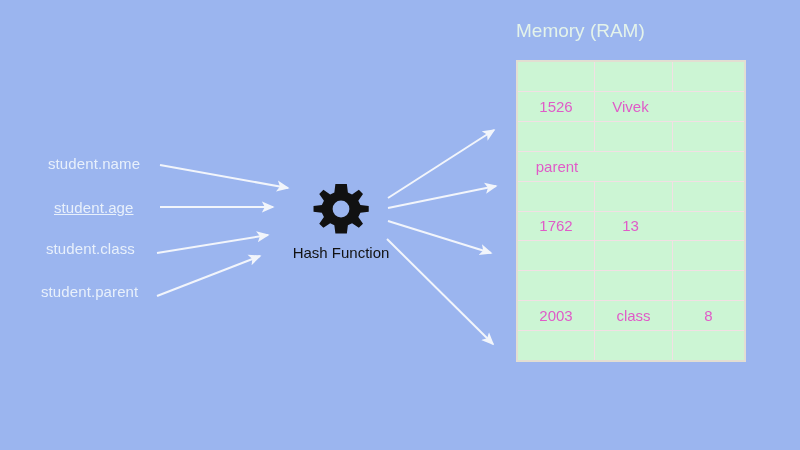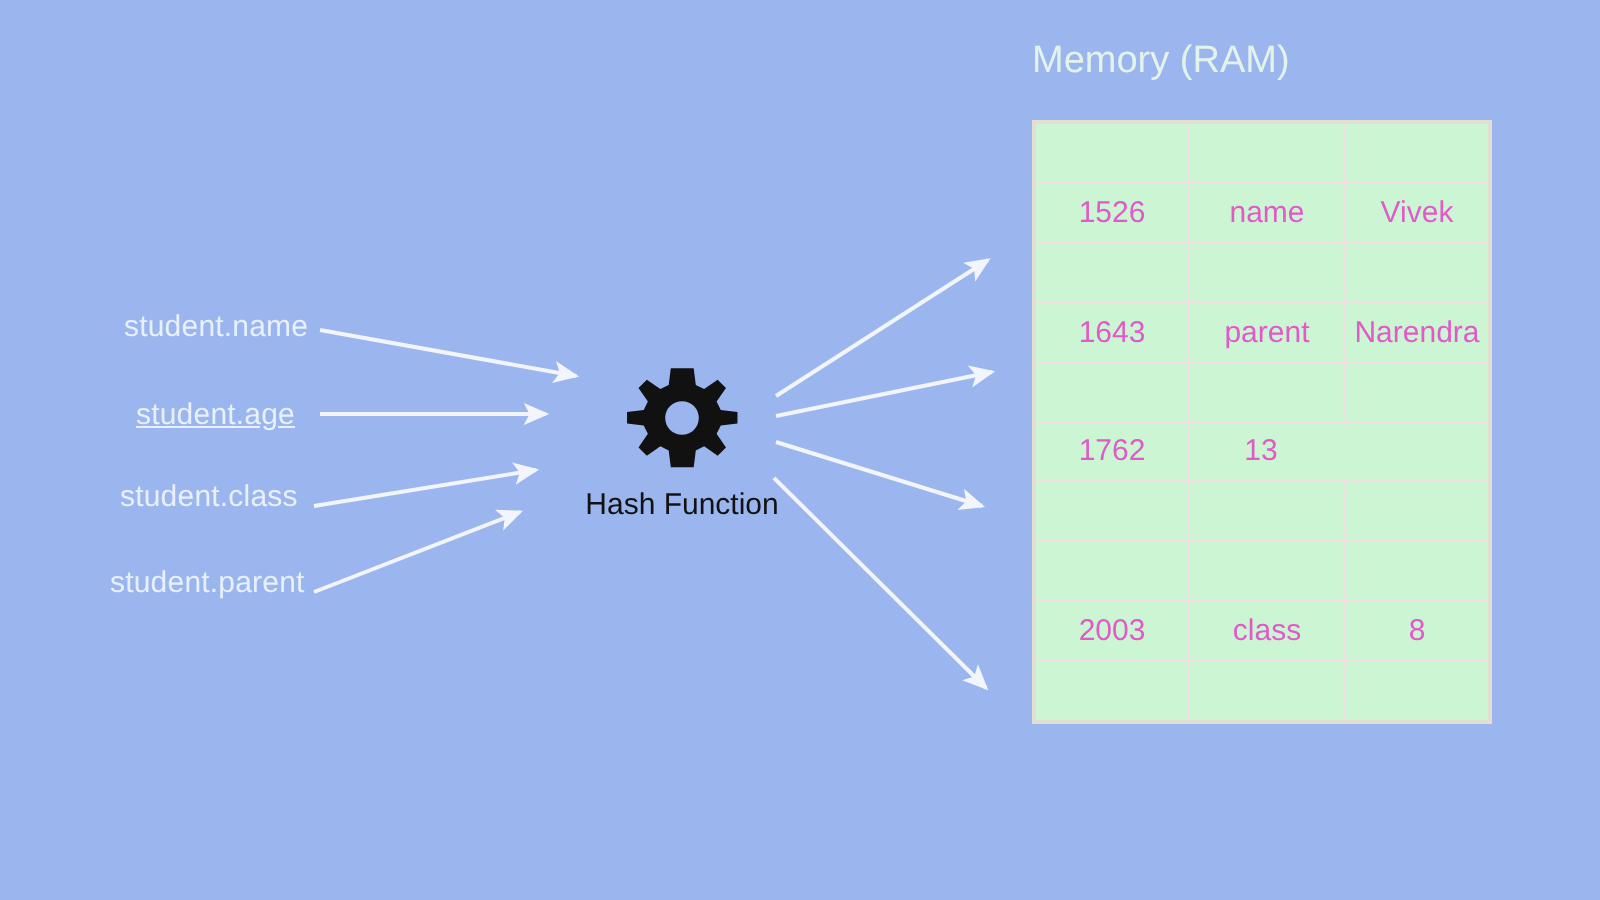--- a/index.html
+++ b/index.html
@@ -19,21 +19,20 @@
     background: #9bb5ef;
   }
 
   
   .input-label {
     position: absolute;
     font-size: 15px;
     color: #e8f0fb;
     white-space: nowrap;
     letter-spacing: 0.1px;
-    margin-left: 14px;
   }
   #label-0 { left: 48px;  top: 155px; }
   #label-1 { left: 54px;  top: 199px; text-decoration: underline; }
   #label-2 { left: 46px;  top: 240px; }
   #label-3 { left: 41px;  top: 283px; }
 
   
   #arrows {
     position: absolute;
     left: 0;
@@ -155,32 +154,29 @@
     <div id="hash-function-label">Hash Function</div>
   </div>
   <div id="memory-table">
       <div class="mem-row">
         <div class="mem-cell c0"></div>
         <div class="mem-cell c1"></div>
         <div class="mem-cell c2"></div>
       </div>
       <div class="mem-row">
         <div class="mem-cell c0">1526</div>
-        <div class="mem-cell c1">name</div>
         <div class="mem-cell c2">Vivek</div>
       </div>
       <div class="mem-row">
         <div class="mem-cell c0"></div>
         <div class="mem-cell c1"></div>
         <div class="mem-cell c2"></div>
       </div>
       <div class="mem-row">
-        <div class="mem-cell c0">1643</div>
         <div class="mem-cell c1">parent</div>
-        <div class="mem-cell c2">Narendra</div>
       </div>
       <div class="mem-row">
         <div class="mem-cell c0"></div>
         <div class="mem-cell c1"></div>
         <div class="mem-cell c2"></div>
       </div>
       <div class="mem-row">
         <div class="mem-cell c0">1762</div>
         <div class="mem-cell c2">13</div>
       </div>

